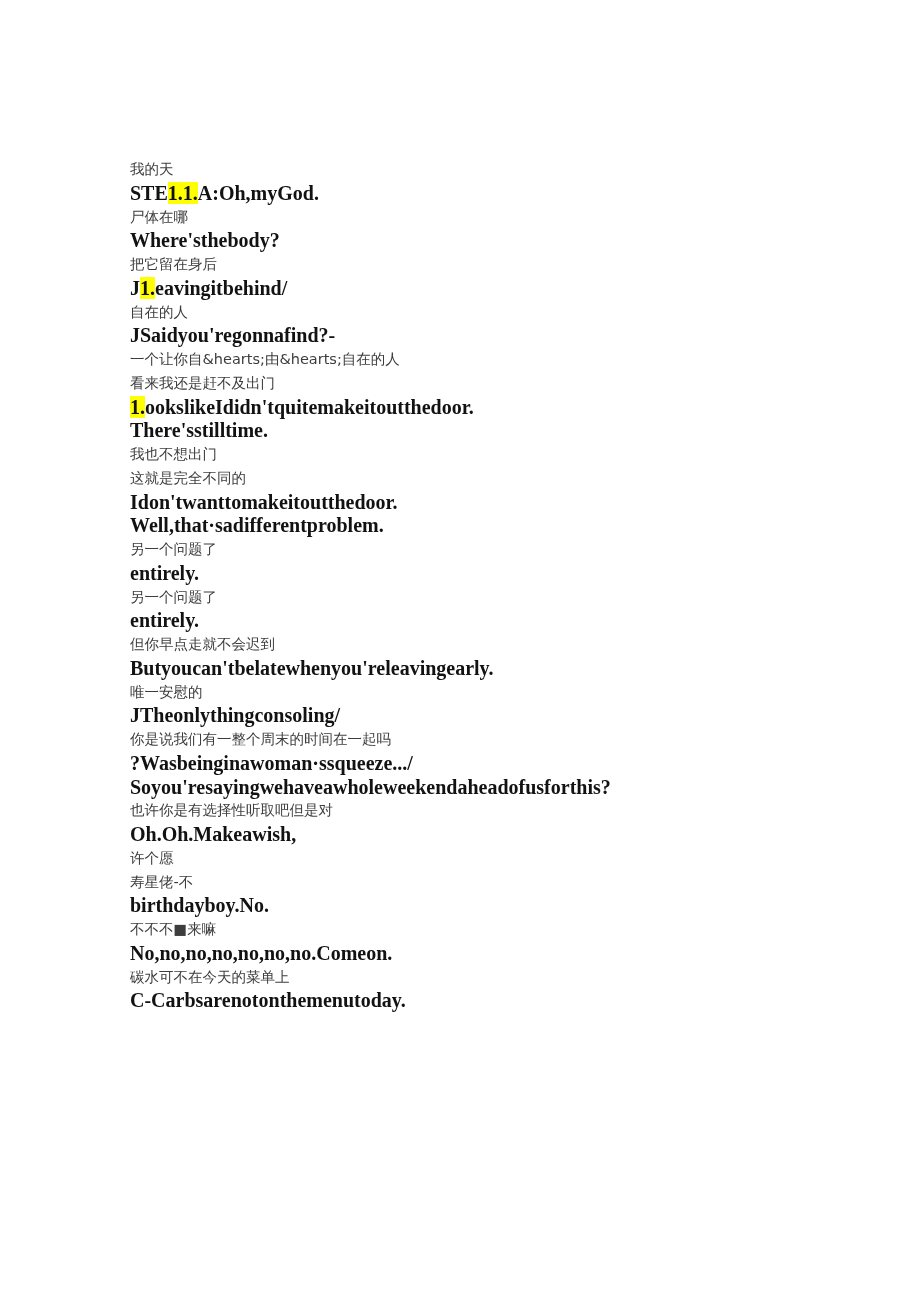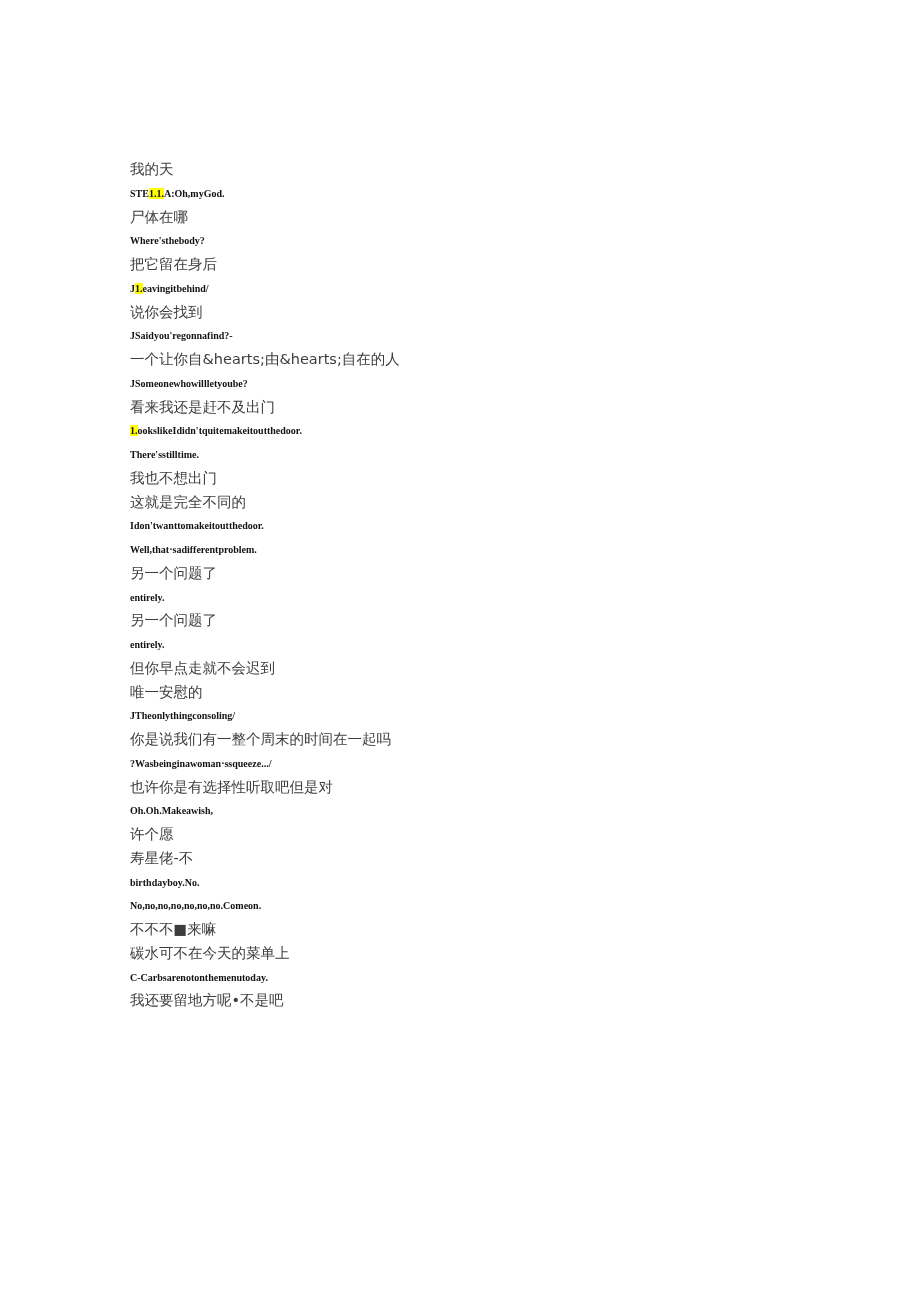--- a/index.html
+++ b/index.html
@@ -45,21 +45,21 @@
   .subtitle-line.lang-zh {
     color: #3d3d3d;
     font-size: 14.5px;
     font-weight: 400;
     font-family: "DejaVu Sans", "Liberation Sans", sans-serif;
   }
 
   
   .subtitle-line.lang-en {
     color: #121212;
-    font-size: 10px;
+    font-size: 20px;
     font-weight: 600;
     font-family: "Liberation Serif", "DejaVu Serif", serif;
   }
 
   
   .hl {
     background-color: #ffff00;
     color: #121212;
   }
   .plain {
@@ -71,44 +71,44 @@
 <body>
 
 <div id="doc-page">
   <div id="transcript-body">
       <div class="subtitle-line lang-zh"><span class="plain">我的天</span></div>
       <div class="subtitle-line lang-en"><span class="plain">STE</span><span class="hl">1.1.</span><span class="plain">A:Oh,myGod.</span></div>
       <div class="subtitle-line lang-zh"><span class="plain">尸体在哪</span></div>
       <div class="subtitle-line lang-en"><span class="plain">Where'sthebody?</span></div>
       <div class="subtitle-line lang-zh"><span class="plain">把它留在身后</span></div>
       <div class="subtitle-line lang-en"><span class="plain">J</span><span class="hl">1.</span><span class="plain">eavingitbehind/</span></div>
-      <div class="subtitle-line lang-zh"><span class="plain">说你会找到</span></div>
+      <div class="subtitle-line lang-zh"><span class="plain">自在的人</span></div>
       <div class="subtitle-line lang-en"><span class="plain">JSaidyou'regonnafind?-</span></div>
       <div class="subtitle-line lang-zh"><span class="plain">一个让你自&amp;hearts;由&amp;hearts;自在的人</span></div>
-      <div class="subtitle-line lang-en"><span class="plain">JSomeonewhowillletyoube?</span></div>
       <div class="subtitle-line lang-zh"><span class="plain">看来我还是赶不及出门</span></div>
       <div class="subtitle-line lang-en"><span class="hl">1.</span><span class="plain">ookslikeIdidn'tquitemakeitoutthedoor.</span></div>
       <div class="subtitle-line lang-en"><span class="plain">There'sstilltime.</span></div>
       <div class="subtitle-line lang-zh"><span class="plain">我也不想出门</span></div>
       <div class="subtitle-line lang-zh"><span class="plain">这就是完全不同的</span></div>
       <div class="subtitle-line lang-en"><span class="plain">Idon'twanttomakeitoutthedoor.</span></div>
       <div class="subtitle-line lang-en"><span class="plain">Well,that·sadifferentproblem.</span></div>
       <div class="subtitle-line lang-zh"><span class="plain">另一个问题了</span></div>
       <div class="subtitle-line lang-en"><span class="plain">entirely.</span></div>
       <div class="subtitle-line lang-zh"><span class="plain">另一个问题了</span></div>
       <div class="subtitle-line lang-en"><span class="plain">entirely.</span></div>
       <div class="subtitle-line lang-zh"><span class="plain">但你早点走就不会迟到</span></div>
+      <div class="subtitle-line lang-en"><span class="plain">Butyoucan'tbelatewhenyou'releavingearly.</span></div>
       <div class="subtitle-line lang-zh"><span class="plain">唯一安慰的</span></div>
       <div class="subtitle-line lang-en"><span class="plain">JTheonlythingconsoling/</span></div>
       <div class="subtitle-line lang-zh"><span class="plain">你是说我们有一整个周末的时间在一起吗</span></div>
       <div class="subtitle-line lang-en"><span class="plain">?Wasbeinginawoman·ssqueeze.../</span></div>
+      <div class="subtitle-line lang-en"><span class="plain">Soyou'resayingwehaveawholeweekendaheadofusforthis?</span></div>
       <div class="subtitle-line lang-zh"><span class="plain">也许你是有选择性听取吧但是对</span></div>
       <div class="subtitle-line lang-en"><span class="plain">Oh.Oh.Makeawish,</span></div>
       <div class="subtitle-line lang-zh"><span class="plain">许个愿</span></div>
       <div class="subtitle-line lang-zh"><span class="plain">寿星佬-不</span></div>
       <div class="subtitle-line lang-en"><span class="plain">birthdayboy.No.</span></div>
+      <div class="subtitle-line lang-zh"><span class="plain">不不不■来嘛</span></div>
       <div class="subtitle-line lang-en"><span class="plain">No,no,no,no,no,no,no.Comeon.</span></div>
-      <div class="subtitle-line lang-zh"><span class="plain">不不不■来嘛</span></div>
       <div class="subtitle-line lang-zh"><span class="plain">碳水可不在今天的菜单上</span></div>
       <div class="subtitle-line lang-en"><span class="plain">C-Carbsarenotonthemenutoday.</span></div>
-      <div class="subtitle-line lang-zh"><span class="plain">我还要留地方呢•不是吧</span></div>
     </div>
 </div>
 
 </body></html>

